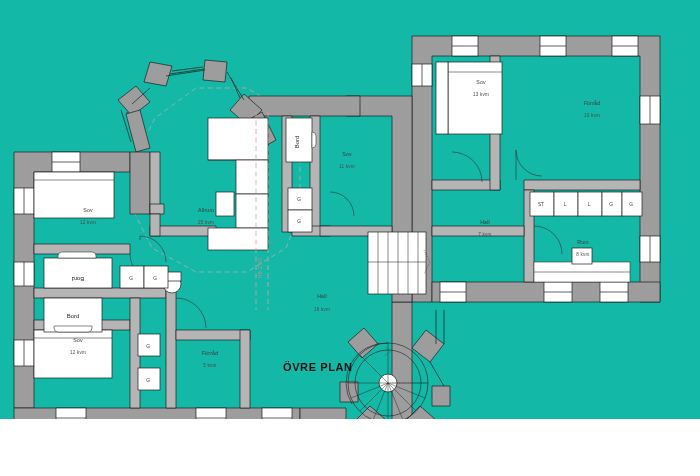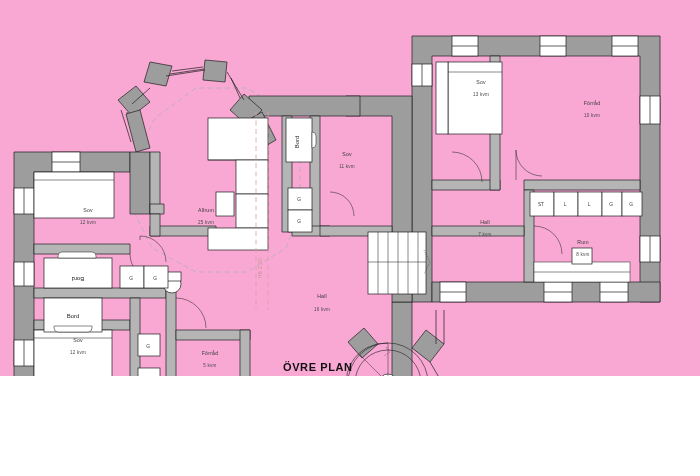--- a/index.html
+++ b/index.html
@@ -1,17 +1,17 @@
 <!DOCTYPE html>
 <html><head>
 <meta charset="utf-8">
 <style>
   html,body{margin:0;padding:0;background:#ffffff;}
   body{width:700px;height:476px;font-family:"Liberation Sans",sans-serif;}
-  #plan-root{position:relative;width:700px;height:376px;background:#f9a8d4;overflow:hidden;}
+  #plan-root{position:relative;width:700px;height:419px;background:#14b8a6;overflow:hidden;}
   svg{display:block;}
   .lbl{font-family:"Liberation Sans",sans-serif;fill:#3a3a3a;font-size:5.2px;text-anchor:middle;letter-spacing:.2px;}
   .lbl-area{font-family:"Liberation Sans",sans-serif;fill:#4a4a4a;font-size:4.6px;text-anchor:middle;letter-spacing:.2px;}
   .lbl-closet{font-family:"Liberation Sans",sans-serif;fill:#3a3a3a;font-size:4.8px;text-anchor:middle;}
   .lbl-furn{font-family:"Liberation Sans",sans-serif;fill:#2b2b2b;font-size:6px;text-anchor:middle;}
   .lbl-dim{font-family:"Liberation Sans",sans-serif;fill:#c98f92;font-size:5px;text-anchor:middle;letter-spacing:.4px;}
   .title{font-family:"Liberation Sans",sans-serif;fill:#111111;font-size:11px;font-weight:bold;letter-spacing:.6px;}
   .wall{fill:#9d9d9d;stroke:#1e1e1e;stroke-width:.7;}
   .wall-l{fill:#b5b5b5;stroke:#1e1e1e;stroke-width:.7;}
   .thin{fill:none;stroke:#1e1e1e;stroke-width:.7;}

